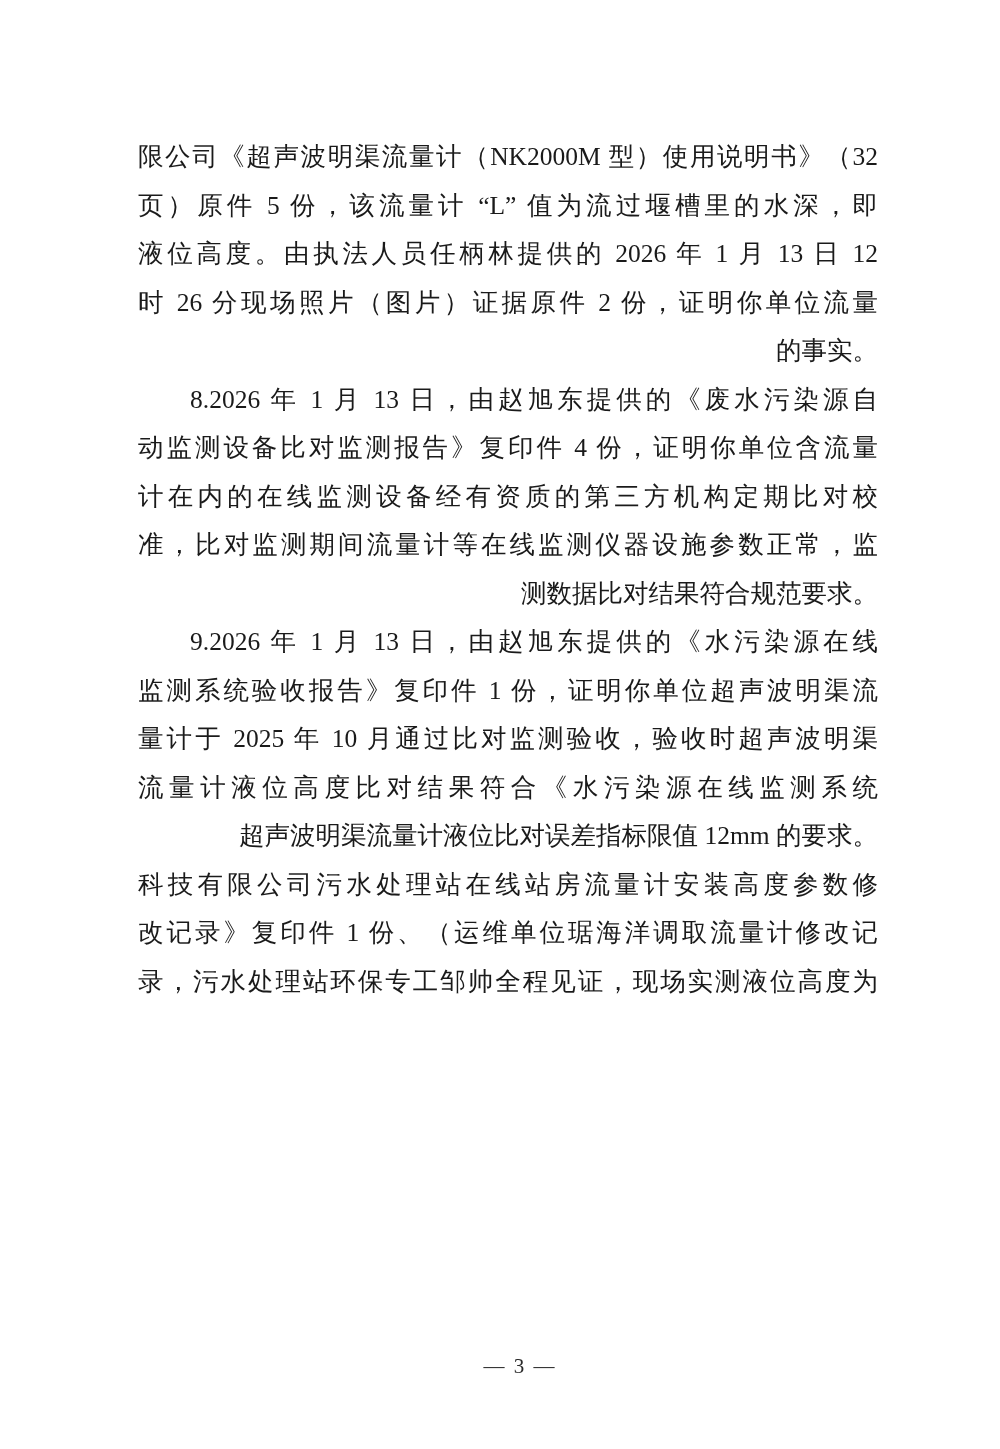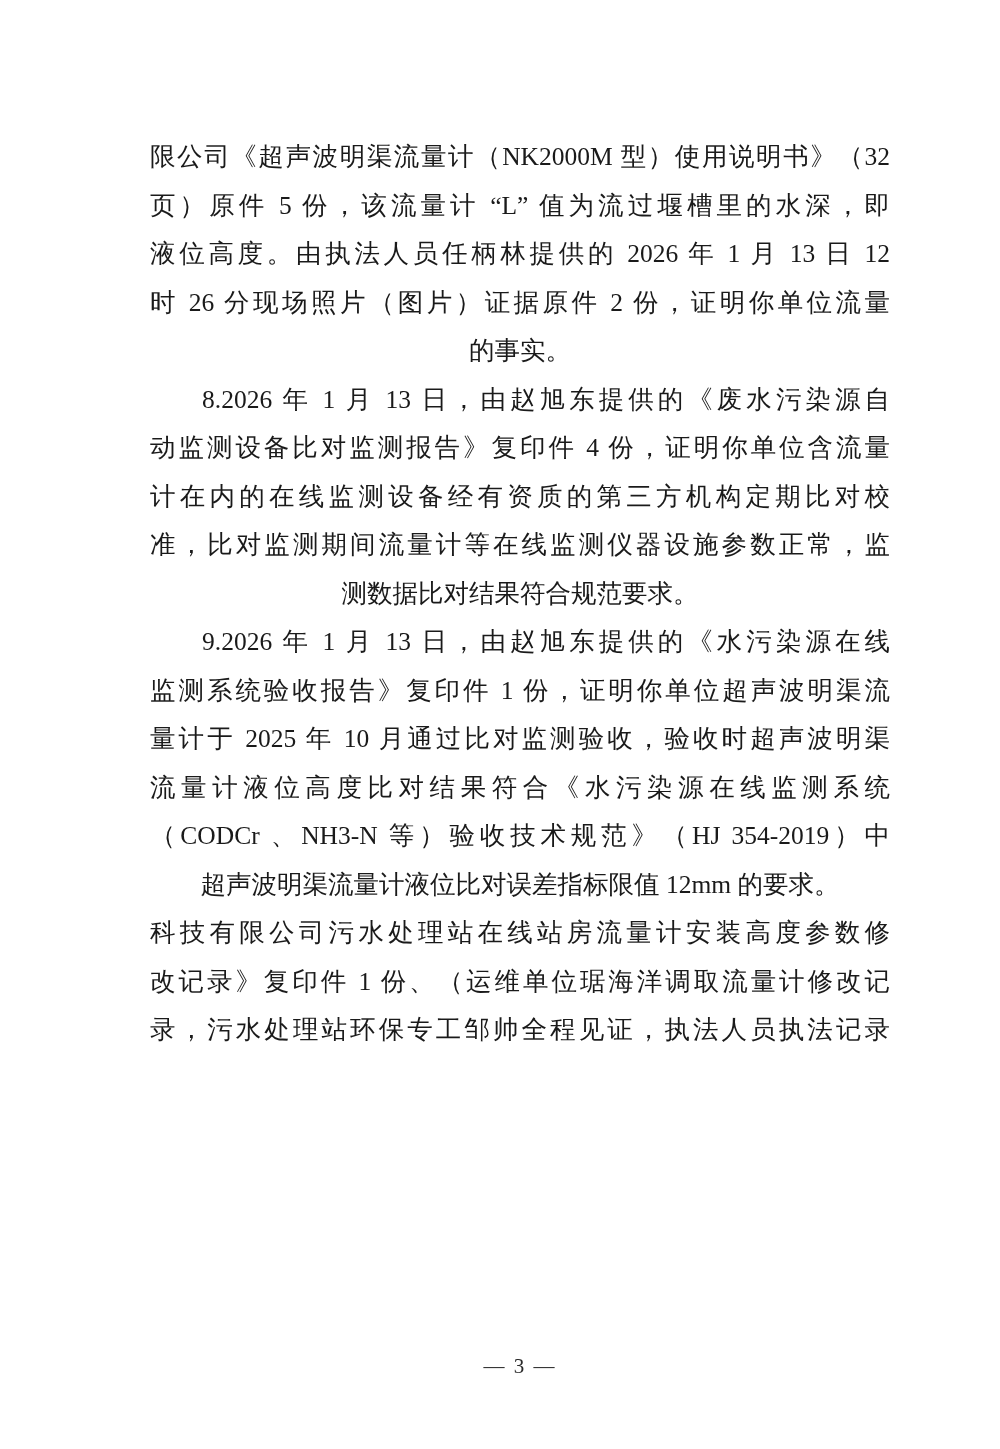--- a/index.html
+++ b/index.html
@@ -11,31 +11,31 @@
     position: relative;
     width: 1000px;
     height: 1449px;
     background: #ffffff;
     font-family: "Liberation Serif", "DejaVu Serif", serif;
     color: #1a1a1a;
     overflow: hidden;
   }
   .textblock {
     position: absolute;
-    left: 150px;
+    left: 138px;
     top: 133px;
     width: 740px;
   }
   .line {
     height: 48.5px;
     line-height: 48.5px;
     font-size: 25.5px;
     white-space: nowrap;
     overflow: hidden;
-    text-align: center;
+    text-align: right;
   }
   
   .line.j {
     white-space: normal;
     text-align: justify;
     text-align-last: justify;
   }
   
   .line.ind {
     text-indent: 52px;
@@ -66,24 +66,23 @@
     <div class="line">的事实。</div>
     <div class="line j ind">8.2026 年 1 月 13 日，由赵旭东提供的《废水污染源自</div>
     <div class="line j">动监测设备比对监测报告》复印件 4 份，证明你单位含流量</div>
     <div class="line j">计在内的在线监测设备经有资质的第三方机构定期比对校</div>
     <div class="line j">准，比对监测期间流量计等在线监测仪器设施参数正常，监</div>
     <div class="line">测数据比对结果符合规范要求。</div>
     <div class="line j ind">9.2026 年 1 月 13 日，由赵旭东提供的《水污染源在线</div>
     <div class="line j">监测系统验收报告》复印件 1 份，证明你单位超声波明渠流</div>
     <div class="line j">量计于 2025 年 10 月通过比对监测验收，验收时超声波明渠</div>
     <div class="line j">流量计液位高度比对结果符合《水污染源在线监测系统</div>
-    <div class="line j">（CODCr 、NH3-N 等）验收技术规范》（HJ 354-2019）中</div>
     <div class="line">超声波明渠流量计液位比对误差指标限值 12mm 的要求。</div>
     <div class="line j">科技有限公司污水处理站在线站房流量计安装高度参数修</div>
     <div class="line j">改记录》复印件 1 份、（运维单位琚海洋调取流量计修改记</div>
-    <div class="line j">录，污水处理站环保专工邹帅全程见证，执法人员执法记录</div>
+    <div class="line j">录，污水处理站环保专工邹帅全程见证，现场实测液位高度为</div>
   </main>
 
   <footer class="pagefooter">
     <span>— 3 —</span>
   </footer>
 
 </div>
 
 </body></html>

